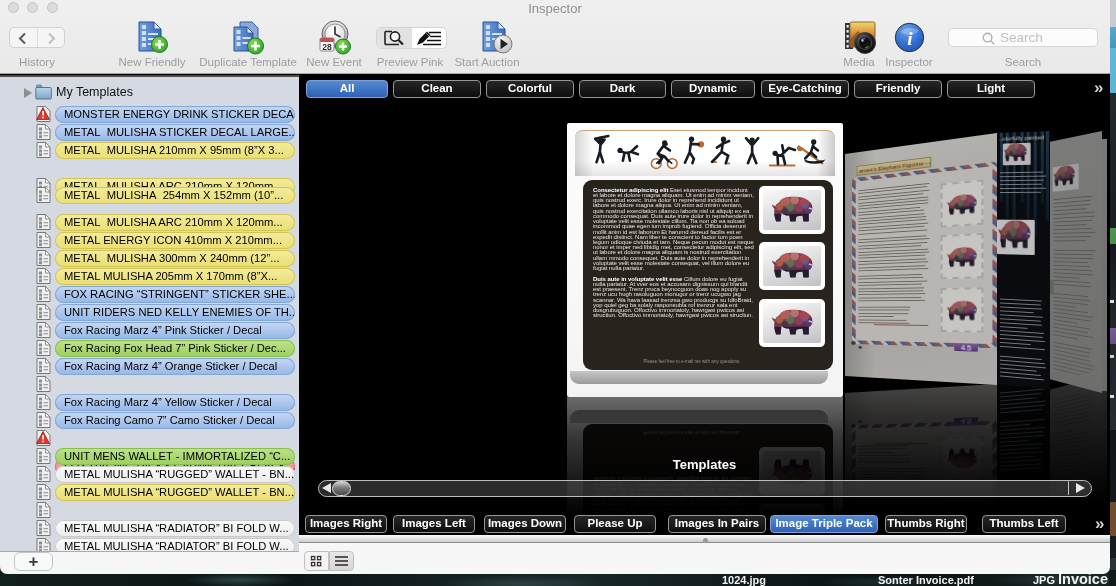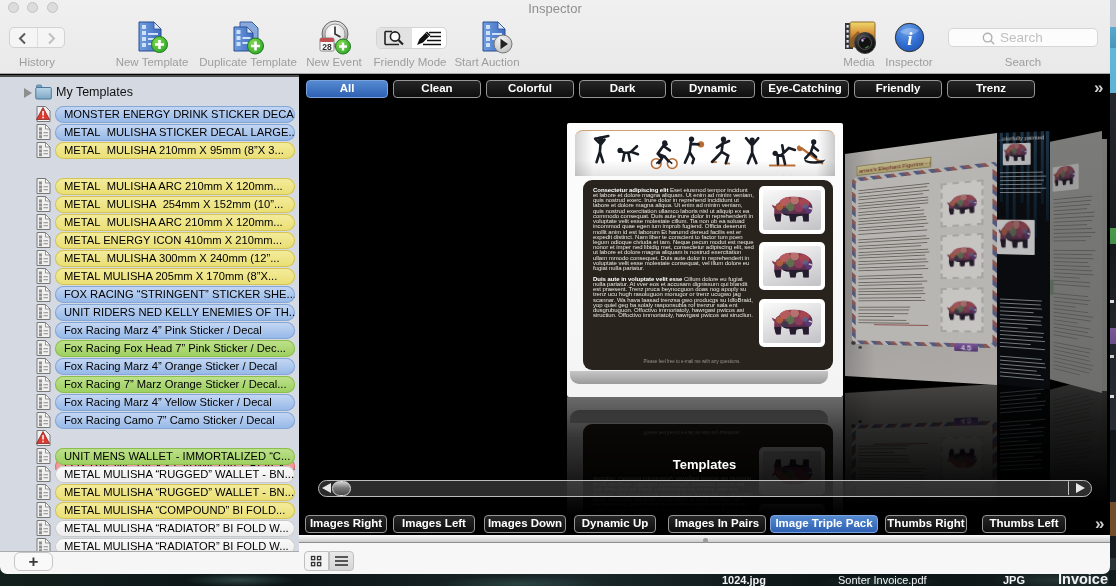--- a/index.html
+++ b/index.html
@@ -42,22 +42,22 @@
 .chev { position:absolute; color:#cfcfcf; font-size:17px; font-weight:bold; letter-spacing:-2px; }
 #botbar { position:absolute; left:299px; top:535px; width:811px; height:39px; background:#f7f7f7; }
 #botgrad { position:absolute; left:0px; top:0px; width:811px; height:8px; background:linear-gradient(#fcfcfc,#cccccc); border-bottom:1px solid #8e8e8e; }
 #dragdot { position:absolute; left:404px; top:3px; width:5px; height:5px; border-radius:50%; background:#9a9a9a; }
 .toggle { position:absolute; top:16px; width:25px; height:20px; border:1px solid #c0c0c0; background:#f4f4f4; }
 </style>
 </head>
 <body>
 <div id="desktop">
   <div class="dlabel" style="left:722px;top:574px;font-weight:bold;">1024.jpg</div>
-  <div class="dlabel" style="left:838px;top:574px;font-weight:normal;">Sonter Invoice.pdf</div>
-  <div class="dlabel" style="left:1003px;top:574px;font-weight:bold;">JPG</div>
+  <div class="dlabel" style="left:878px;top:574px;font-weight:bold;">Sonter Invoice.pdf</div>
+  <div class="dlabel" style="left:1033px;top:574px;font-weight:bold;">JPG</div>
   <div class="dlabel" style="left:1058px;top:571px;font-weight:bold;font-size:14.5px;">Invoice</div>
 </div>
 <div id="deskright">
     <div style="position:absolute;left:0px;top:502px;width:7px;height:34px;background:#8a5a30;opacity:0.8;"></div>
 <div style="position:absolute;left:1px;top:300px;width:4px;height:3px;background:#ddd;"></div>
 <div style="position:absolute;left:1px;top:355px;width:4px;height:3px;background:#ccc;"></div>
 <div style="position:absolute;left:1px;top:395px;width:4px;height:3px;background:#ddd;"></div>
 <div style="position:absolute;left:0px;top:558px;width:7px;height:12px;background:#2a3438;"></div>
   </div>
 <div id="win">
@@ -114,21 +114,21 @@
             <path d="M1 0.5 h8.5 l4.5 4.5 v10.5 h-13 z" fill="#f0f0f0" stroke="#787878"></path>
             <path d="M9.5 0.5 l4.5 4.5 h-4.5 z" fill="#fdfdfd" stroke="#787878" stroke-width="0.8"></path>
             <rect x="3" y="3.5" width="3" height="3" fill="#8e8e8e"></rect>
             <rect x="3" y="7.5" width="3" height="3" fill="#8e8e8e"></rect>
             <rect x="3" y="11.2" width="3" height="3" fill="#8e8e8e"></rect>
             <rect x="7.5" y="8" width="4.5" height="1.3" fill="#a2a2a2"></rect>
             <rect x="7.5" y="11" width="4.5" height="1.3" fill="#a2a2a2"></rect>
           </svg></span>
         <span class="pill p-yellow">METAL&nbsp; MULISHA ARC 210mm X 120mm...</span>
       </div>
-<div class="row" style="top:119px">
+<div class="row" style="top:110px">
         <span class="ric"><svg width="15" height="16" viewBox="0 0 15 16">
             <path d="M1 0.5 h8.5 l4.5 4.5 v10.5 h-13 z" fill="#f0f0f0" stroke="#787878"></path>
             <path d="M9.5 0.5 l4.5 4.5 h-4.5 z" fill="#fdfdfd" stroke="#787878" stroke-width="0.8"></path>
             <rect x="3" y="3.5" width="3" height="3" fill="#8e8e8e"></rect>
             <rect x="3" y="7.5" width="3" height="3" fill="#8e8e8e"></rect>
             <rect x="3" y="11.2" width="3" height="3" fill="#8e8e8e"></rect>
             <rect x="7.5" y="8" width="4.5" height="1.3" fill="#a2a2a2"></rect>
             <rect x="7.5" y="11" width="4.5" height="1.3" fill="#a2a2a2"></rect>
           </svg></span>
         <span class="pill p-yellow">METAL&nbsp; MULISHA&nbsp; 254mm X 152mm (10”...</span>
@@ -244,21 +244,20 @@
 <div class="row" style="top:299px">
         <span class="ric"><svg width="15" height="16" viewBox="0 0 15 16">
             <path d="M1 0.5 h8.5 l4.5 4.5 v10.5 h-13 z" fill="#f0f0f0" stroke="#787878"></path>
             <path d="M9.5 0.5 l4.5 4.5 h-4.5 z" fill="#fdfdfd" stroke="#787878" stroke-width="0.8"></path>
             <rect x="3" y="3.5" width="3" height="3" fill="#8e8e8e"></rect>
             <rect x="3" y="7.5" width="3" height="3" fill="#8e8e8e"></rect>
             <rect x="3" y="11.2" width="3" height="3" fill="#8e8e8e"></rect>
             <rect x="7.5" y="8" width="4.5" height="1.3" fill="#a2a2a2"></rect>
             <rect x="7.5" y="11" width="4.5" height="1.3" fill="#a2a2a2"></rect>
           </svg></span>
-        <span class="pill p-green">Fox Racing 7” Marz Orange Sticker / Decal...</span>
       </div>
 <div class="row" style="top:317px">
         <span class="ric"><svg width="15" height="16" viewBox="0 0 15 16">
             <path d="M1 0.5 h8.5 l4.5 4.5 v10.5 h-13 z" fill="#f0f0f0" stroke="#787878"></path>
             <path d="M9.5 0.5 l4.5 4.5 h-4.5 z" fill="#fdfdfd" stroke="#787878" stroke-width="0.8"></path>
             <rect x="3" y="3.5" width="3" height="3" fill="#8e8e8e"></rect>
             <rect x="3" y="7.5" width="3" height="3" fill="#8e8e8e"></rect>
             <rect x="3" y="11.2" width="3" height="3" fill="#8e8e8e"></rect>
             <rect x="7.5" y="8" width="4.5" height="1.3" fill="#a2a2a2"></rect>
             <rect x="7.5" y="11" width="4.5" height="1.3" fill="#a2a2a2"></rect>
@@ -325,21 +324,20 @@
 <div class="row" style="top:425px">
         <span class="ric"><svg width="15" height="16" viewBox="0 0 15 16">
             <path d="M1 0.5 h8.5 l4.5 4.5 v10.5 h-13 z" fill="#f0f0f0" stroke="#787878"></path>
             <path d="M9.5 0.5 l4.5 4.5 h-4.5 z" fill="#fdfdfd" stroke="#787878" stroke-width="0.8"></path>
             <rect x="3" y="3.5" width="3" height="3" fill="#8e8e8e"></rect>
             <rect x="3" y="7.5" width="3" height="3" fill="#8e8e8e"></rect>
             <rect x="3" y="11.2" width="3" height="3" fill="#8e8e8e"></rect>
             <rect x="7.5" y="8" width="4.5" height="1.3" fill="#a2a2a2"></rect>
             <rect x="7.5" y="11" width="4.5" height="1.3" fill="#a2a2a2"></rect>
           </svg></span>
-        <span class="pill p-yellow">METAL MULISHA “COMPOUND” BI FOLD...</span>
       </div>
 <div class="row" style="top:443px">
         <span class="ric"><svg width="15" height="16" viewBox="0 0 15 16">
             <path d="M1 0.5 h8.5 l4.5 4.5 v10.5 h-13 z" fill="#f0f0f0" stroke="#787878"></path>
             <path d="M9.5 0.5 l4.5 4.5 h-4.5 z" fill="#fdfdfd" stroke="#787878" stroke-width="0.8"></path>
             <rect x="3" y="3.5" width="3" height="3" fill="#8e8e8e"></rect>
             <rect x="3" y="7.5" width="3" height="3" fill="#8e8e8e"></rect>
             <rect x="3" y="11.2" width="3" height="3" fill="#8e8e8e"></rect>
             <rect x="7.5" y="8" width="4.5" height="1.3" fill="#a2a2a2"></rect>
             <rect x="7.5" y="11" width="4.5" height="1.3" fill="#a2a2a2"></rect>
@@ -1115,25 +1113,25 @@
         </div>
 </div>
 
 <div class="tab sel" style="left:7px;top:6px;width:82px;">All</div>
       <div class="tab" style="left:94px;top:6px;width:88px;">Clean</div>
       <div class="tab" style="left:187px;top:6px;width:88px;">Colorful</div>
       <div class="tab" style="left:280px;top:6px;width:87px;">Dark</div>
       <div class="tab" style="left:372px;top:6px;width:84px;">Dynamic</div>
       <div class="tab" style="left:462px;top:6px;width:88px;">Eye-Catching</div>
       <div class="tab" style="left:555px;top:6px;width:88px;">Friendly</div>
-      <div class="tab" style="left:648px;top:6px;width:88px;">Trenz</div>
+      <div class="tab" style="left:648px;top:6px;width:88px;">Light</div>
 <div class="tab" style="left:6px;top:441px;width:82px;height:18px;line-height:15px;">Images Right</div>
       <div class="tab" style="left:94px;top:441px;width:82px;height:18px;line-height:15px;">Images Left</div>
       <div class="tab" style="left:185px;top:441px;width:82px;height:18px;line-height:15px;">Images Down</div>
-      <div class="tab" style="left:275px;top:441px;width:82px;height:18px;line-height:15px;">Dynamic Up</div>
+      <div class="tab" style="left:275px;top:441px;width:82px;height:18px;line-height:15px;">Please Up</div>
       <div class="tab" style="left:369px;top:441px;width:98px;height:18px;line-height:15px;">Images In Pairs</div>
       <div class="tab sel" style="left:471px;top:441px;width:108px;height:18px;line-height:15px;">Image Triple Pack</div>
       <div class="tab" style="left:586px;top:441px;width:82px;height:18px;line-height:15px;">Thumbs Right</div>
       <div class="tab" style="left:683px;top:441px;width:84px;height:18px;line-height:15px;">Thumbs Left</div>
     <div class="chev" style="left:795px;top:4px;">»</div>
     <div class="chev" style="left:796px;top:440px;">»</div>
   </div>
   <div id="botbar">
     <div id="botgrad">
         <div id="dragdot"></div>
@@ -1311,22 +1309,22 @@
       <text x="16" y="23" font-size="19" font-weight="bold" font-style="italic" fill="#fff" text-anchor="middle" font-family="Liberation Serif">i</text>
     </svg>
     <div style="position:absolute;left:948px;top:28px;width:150px;height:19px;border:1px solid #d6d6d6;border-radius:5px;background:#fcfcfc;">
       <svg style="position:absolute;left:33px;top:2.5px;" width="14" height="14" viewBox="0 0 14 14">
           <circle cx="5.6" cy="5.6" r="4.3" fill="none" stroke="#b0b0b0" stroke-width="1.4"></circle>
           <path d="M8.8 8.8 l3.4 3.4" stroke="#b0b0b0" stroke-width="1.4"></path>
         </svg>
       <span style="position:absolute;left:51px;top:1px;font-size:13.5px;color:#c0c0c0;">Search</span>
     </div>
 
-    <div class="tblabel" style="left:107px;width:90px;">New Template</div>
+    <div class="tblabel" style="left:107px;width:90px;">New Friendly</div>
     <div class="tblabel" style="left:190px;width:116px;">Duplicate Template</div>
     <div class="tblabel" style="left:300px;width:68px;">New Event</div>
-    <div class="tblabel" style="left:368px;width:84px;">Friendly Mode</div>
+    <div class="tblabel" style="left:368px;width:84px;">Preview Pink</div>
     <div class="tblabel" style="left:445px;width:84px;">Start Auction</div>
     <div class="tblabel" style="left:830px;width:58px;">Media</div>
     <div class="tblabel" style="left:879px;width:60px;">Inspector</div>
     <div class="tblabel" style="left:990px;width:66px;">Search</div>
   </div>
 </div>
 
 </body></html>

